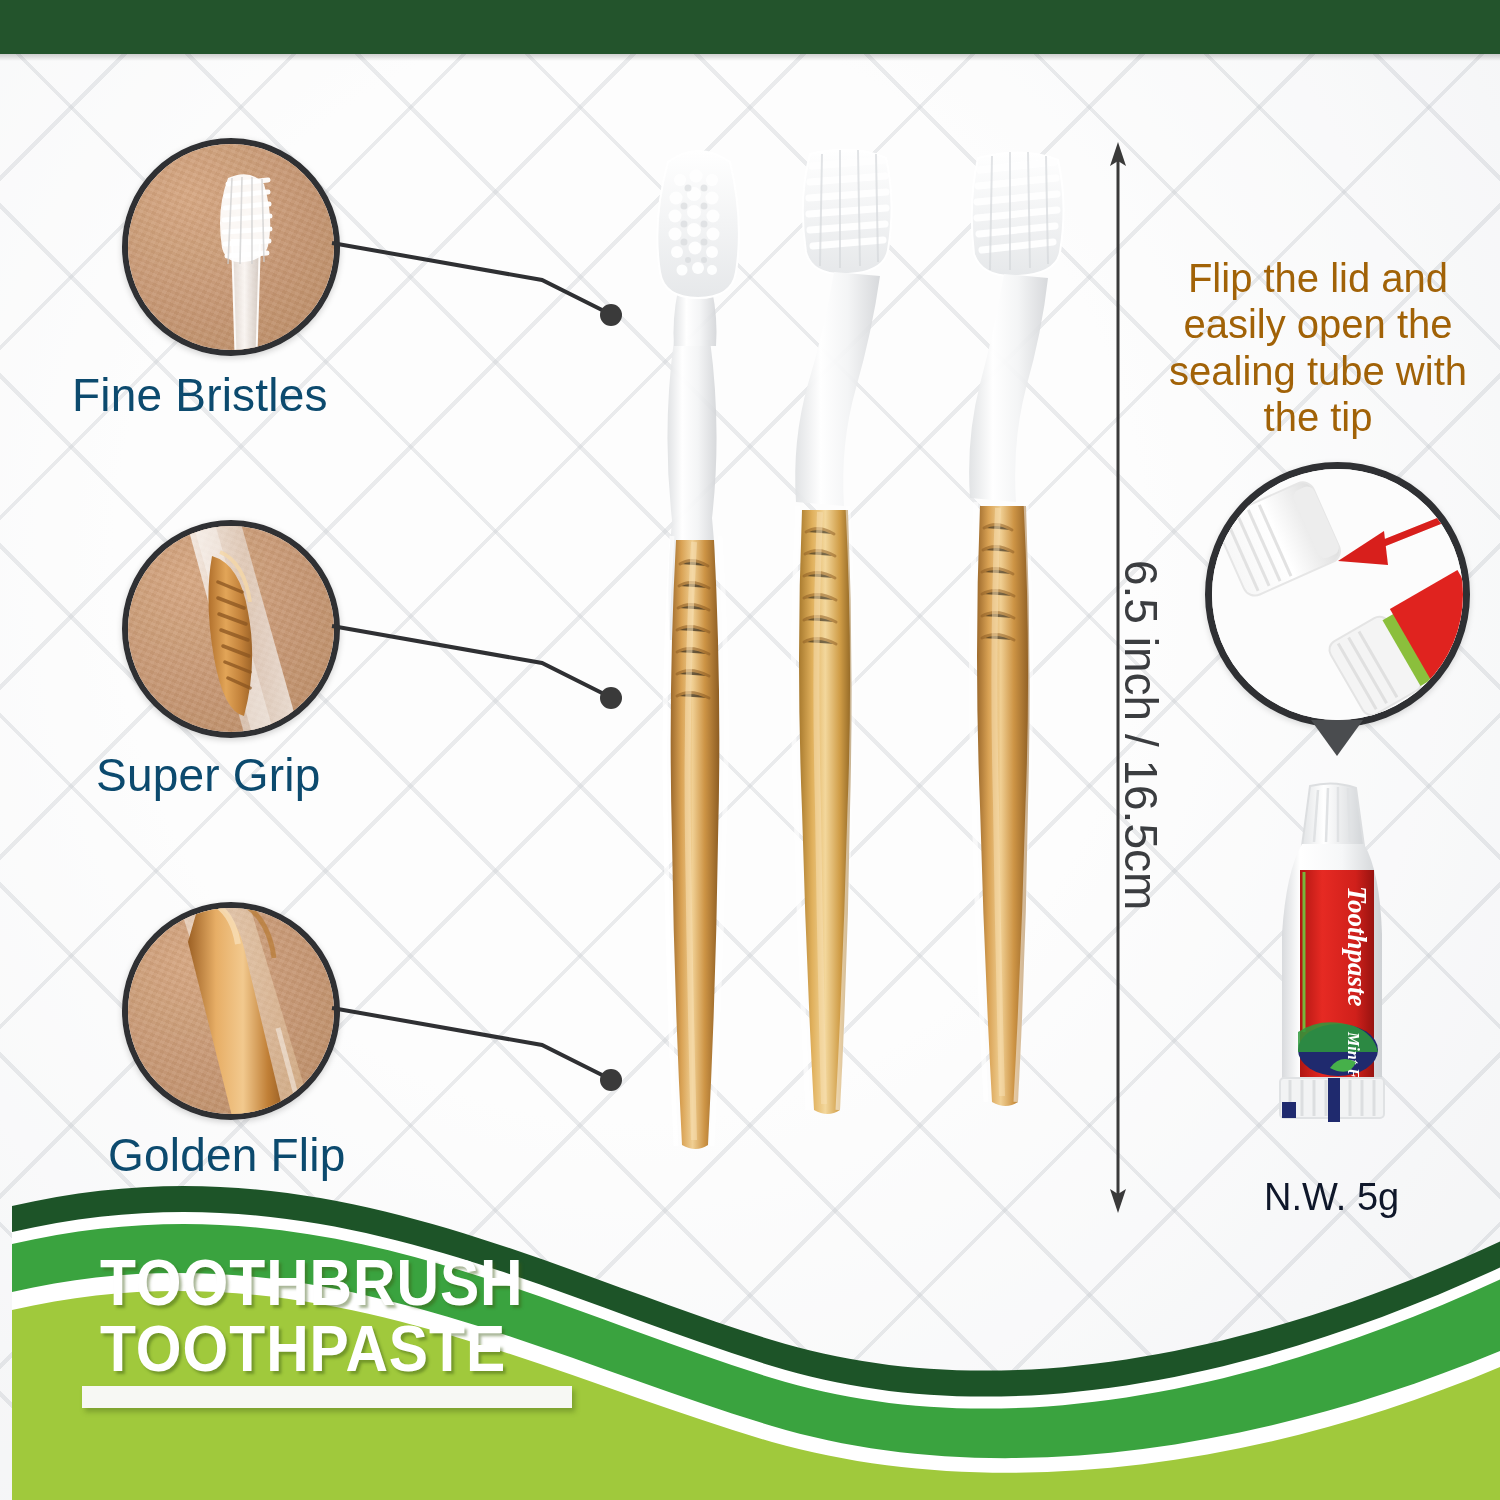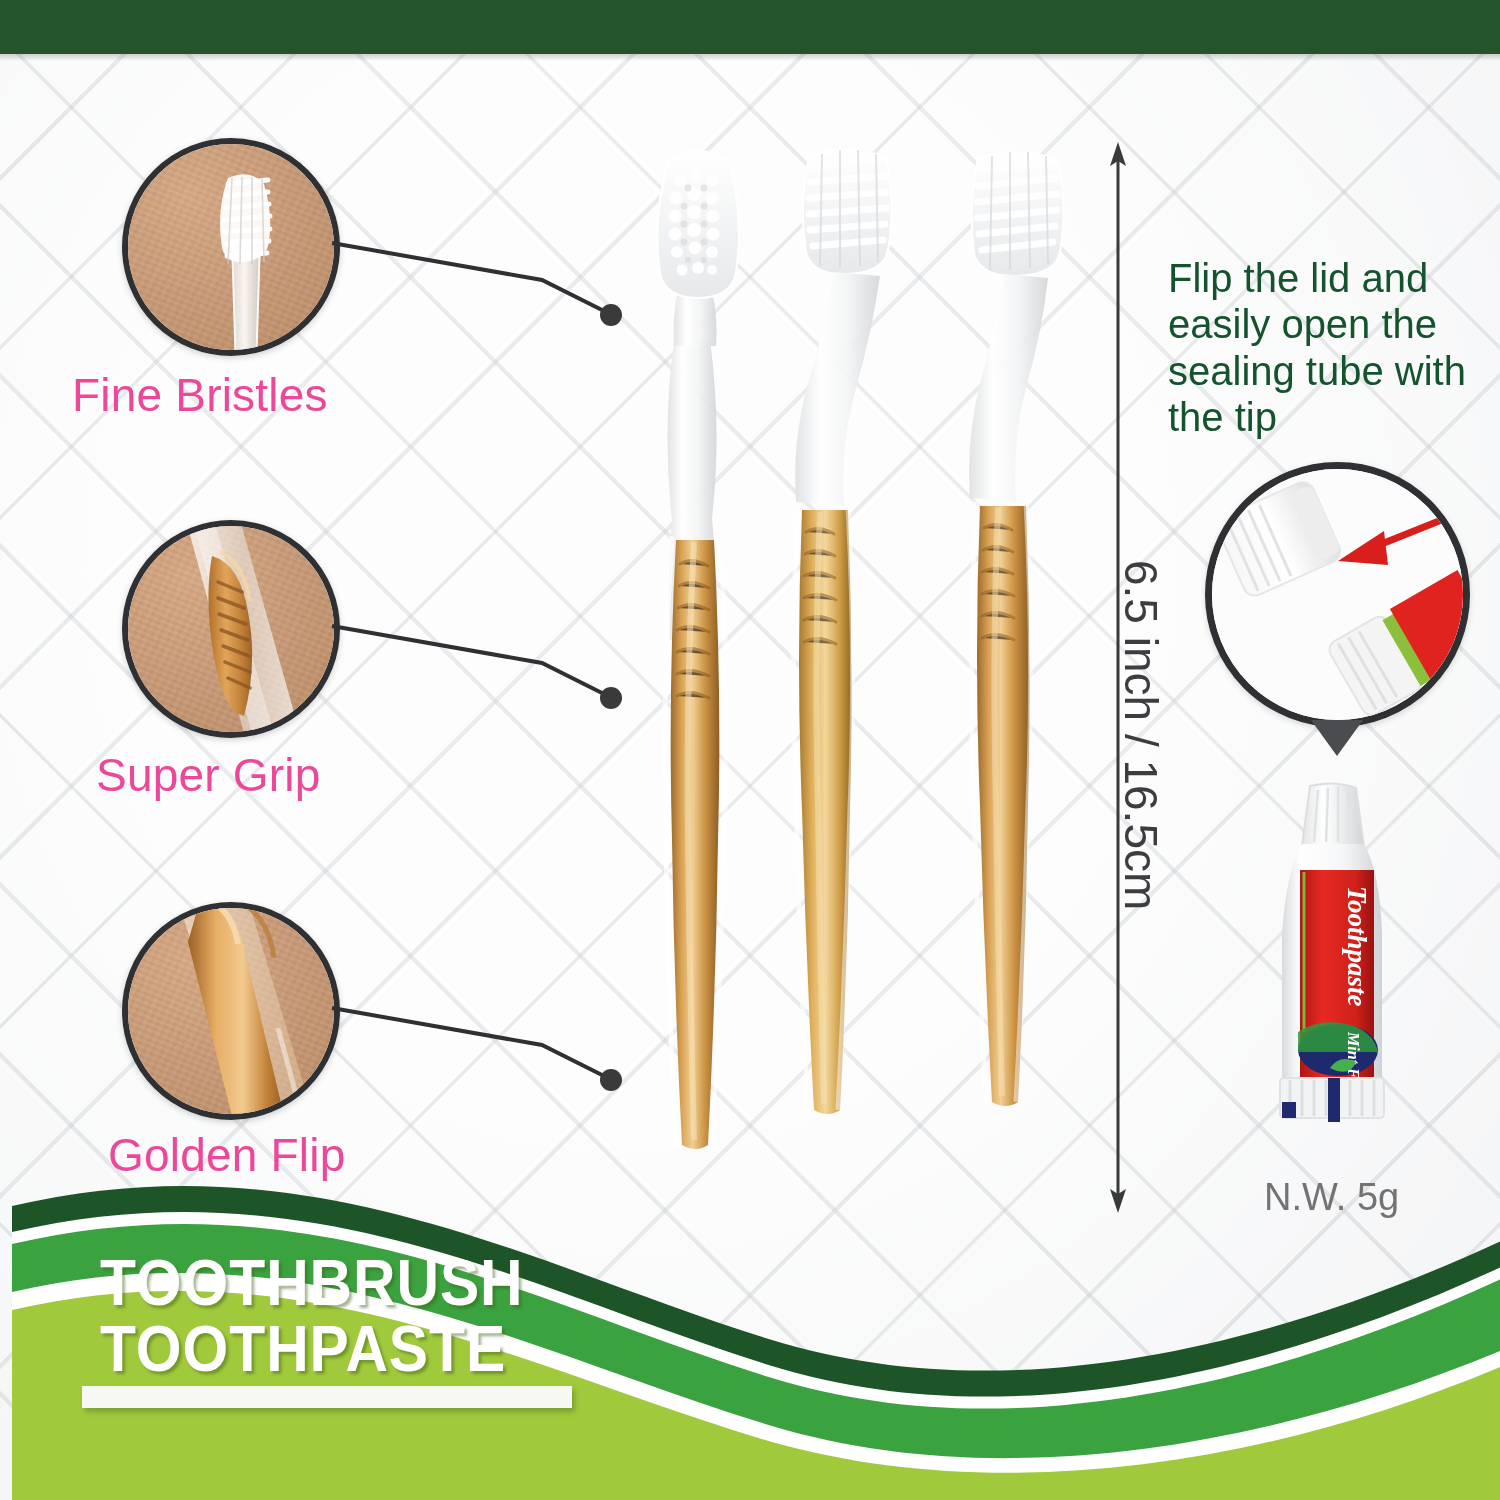--- a/index.html
+++ b/index.html
@@ -45,49 +45,49 @@
   }
   .kraft::after{
     content:""; position:absolute; inset:0;
     background:
       repeating-linear-gradient(22deg, rgba(255,255,255,.05) 0 3px, rgba(120,80,50,.05) 3px 6px),
       repeating-linear-gradient(-64deg, rgba(255,255,255,.04) 0 4px, rgba(120,80,50,.04) 4px 8px);
     opacity:.9;
   }
   .feature-label {
     position:absolute;
-    font-size:46px; color:#ec4899; letter-spacing:.2px; white-space:nowrap;
+    font-size:46px; color:#0c4a6e; letter-spacing:.2px; white-space:nowrap;
   }
 
   
   .leader { position:absolute; overflow:visible; }
 
   
   .brush { position:absolute; }
   .dim-text {
     position:absolute;
     font-size:46px; color:#3b3d40; white-space:nowrap;
     transform-origin: left top;
     transform: rotate(90deg);
   }
 
   
   .tip-text {
-    position:absolute; width:300px; 
-    font-size:40px; line-height:1.16; color:#14532d;
+    position:absolute; width:300px; text-align:center;
+    font-size:40px; line-height:1.16; color:#a16207;
   }
   .tip-circle{
     position:absolute; border-radius:50%;
     border:7px solid #2f3033; overflow:hidden; background:#fbfbfb;
     box-shadow:0 2px 6px rgba(0,0,0,.15);
   }
   .down-arrow{ position:absolute; width:0;height:0;
      border-left:26px solid transparent; border-right:26px solid transparent;
      border-top:36px solid #4a4c4f; }
-  .nw-text{ position:absolute; font-size:38px; color:#737373; white-space:nowrap; }
+  .nw-text{ position:absolute; font-size:38px; color:#0f172a; white-space:nowrap; }
 
   
   .wave-wrap{ position:absolute; left:0; bottom:0; width:1500px; height:330px;margin-left:12px; }
   .banner-title{
     position:absolute; left:88px; bottom:118px;
     color:#ffffff; font-size:64px; line-height:1.02; font-weight:bold;
     letter-spacing:1px;
     transform: scaleX(.92); transform-origin: left bottom;
     text-shadow: 3px 3px 3px rgba(60,90,20,.45);
     white-space:nowrap;

